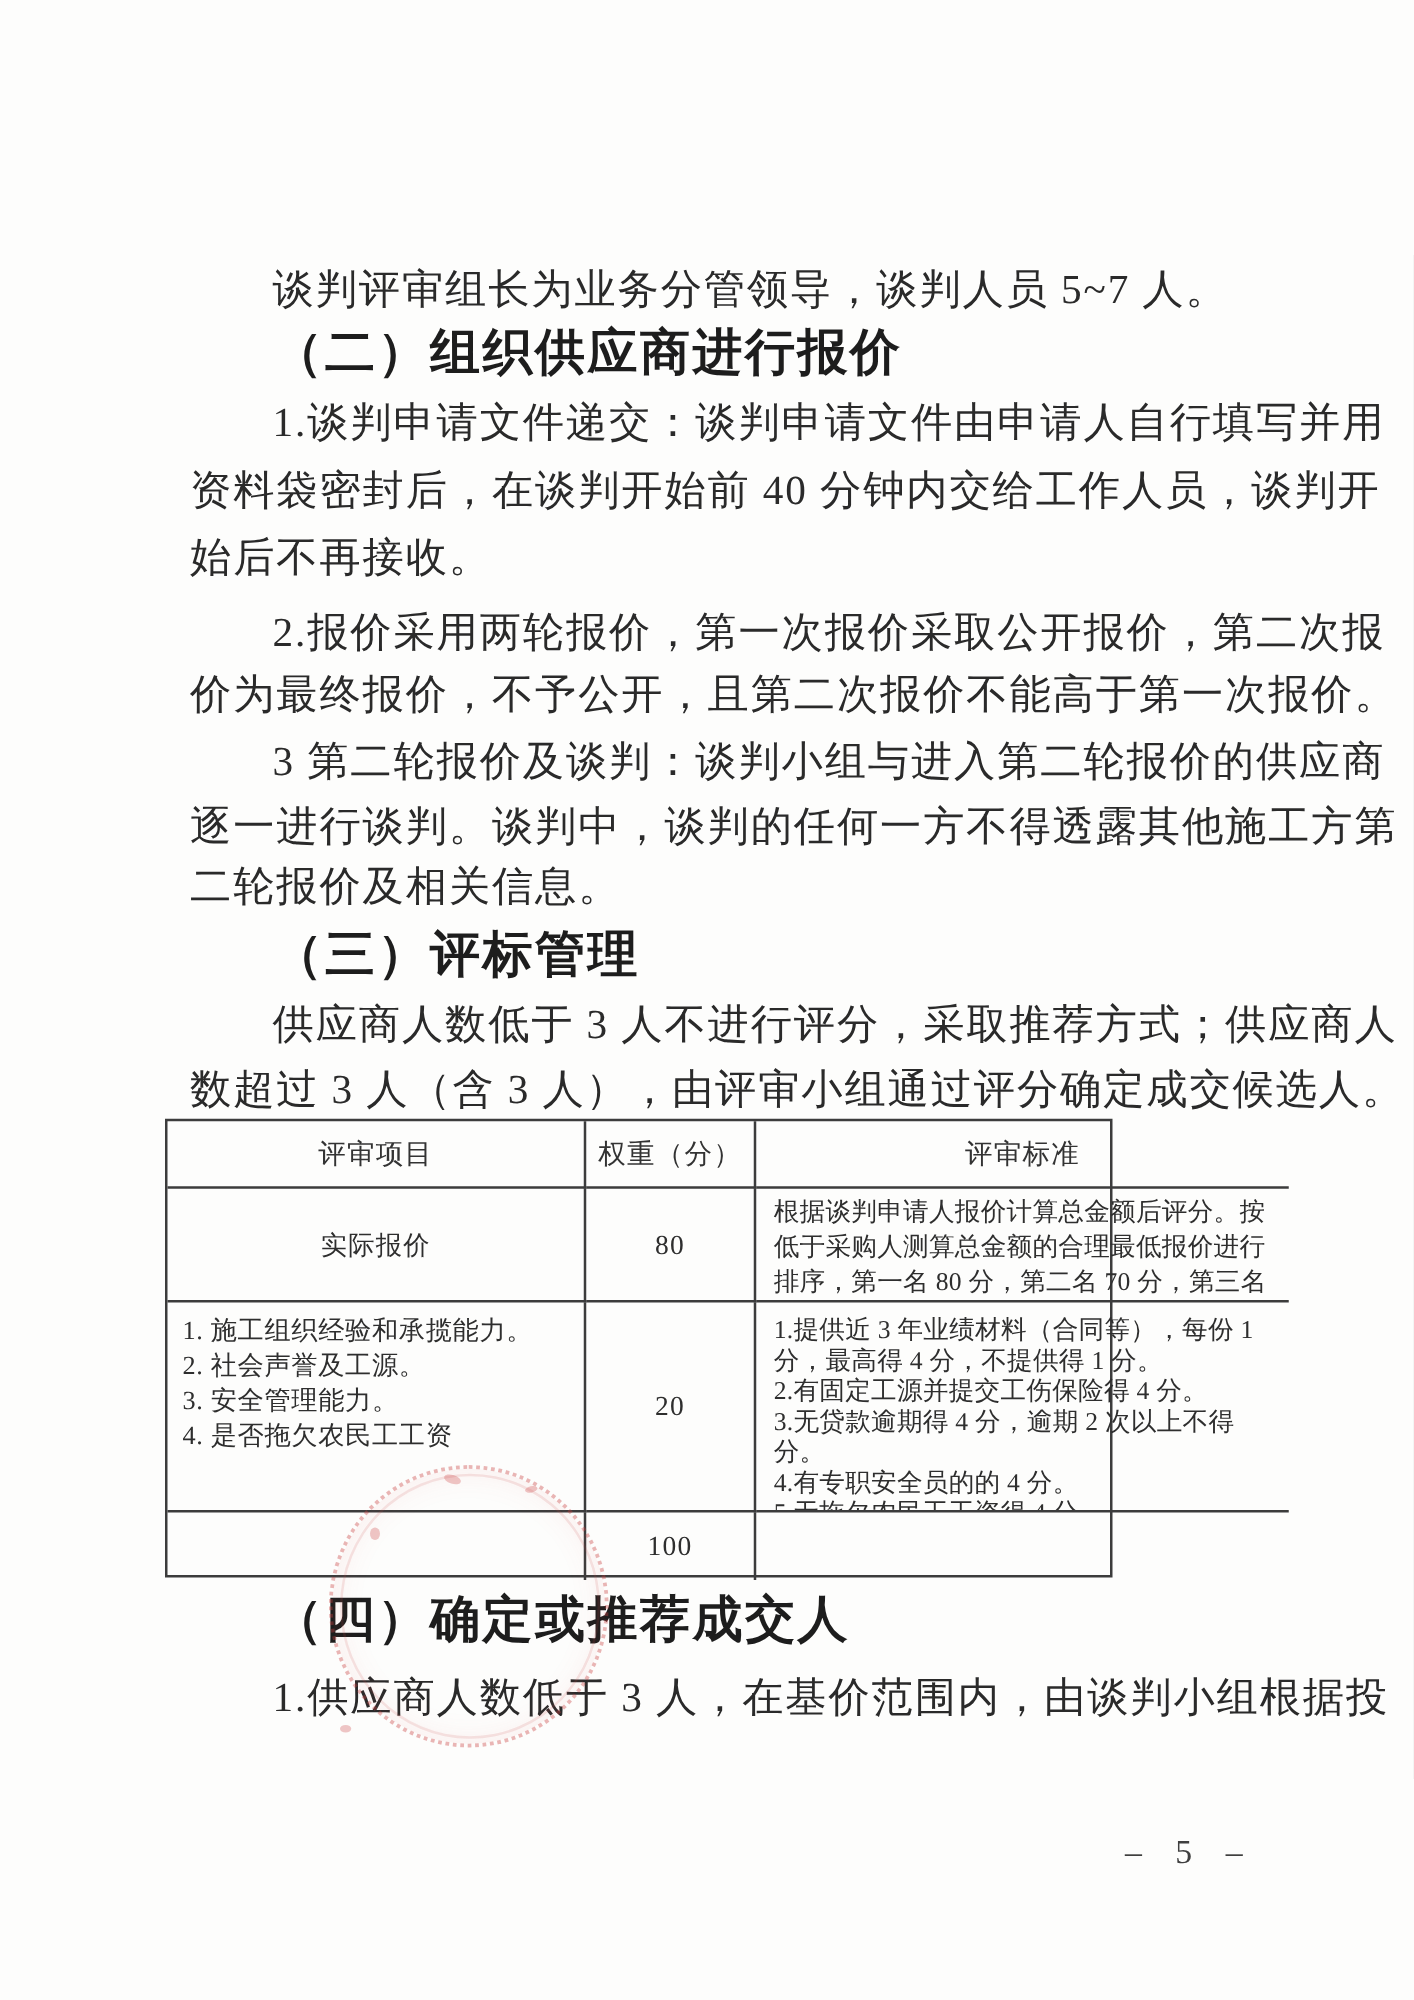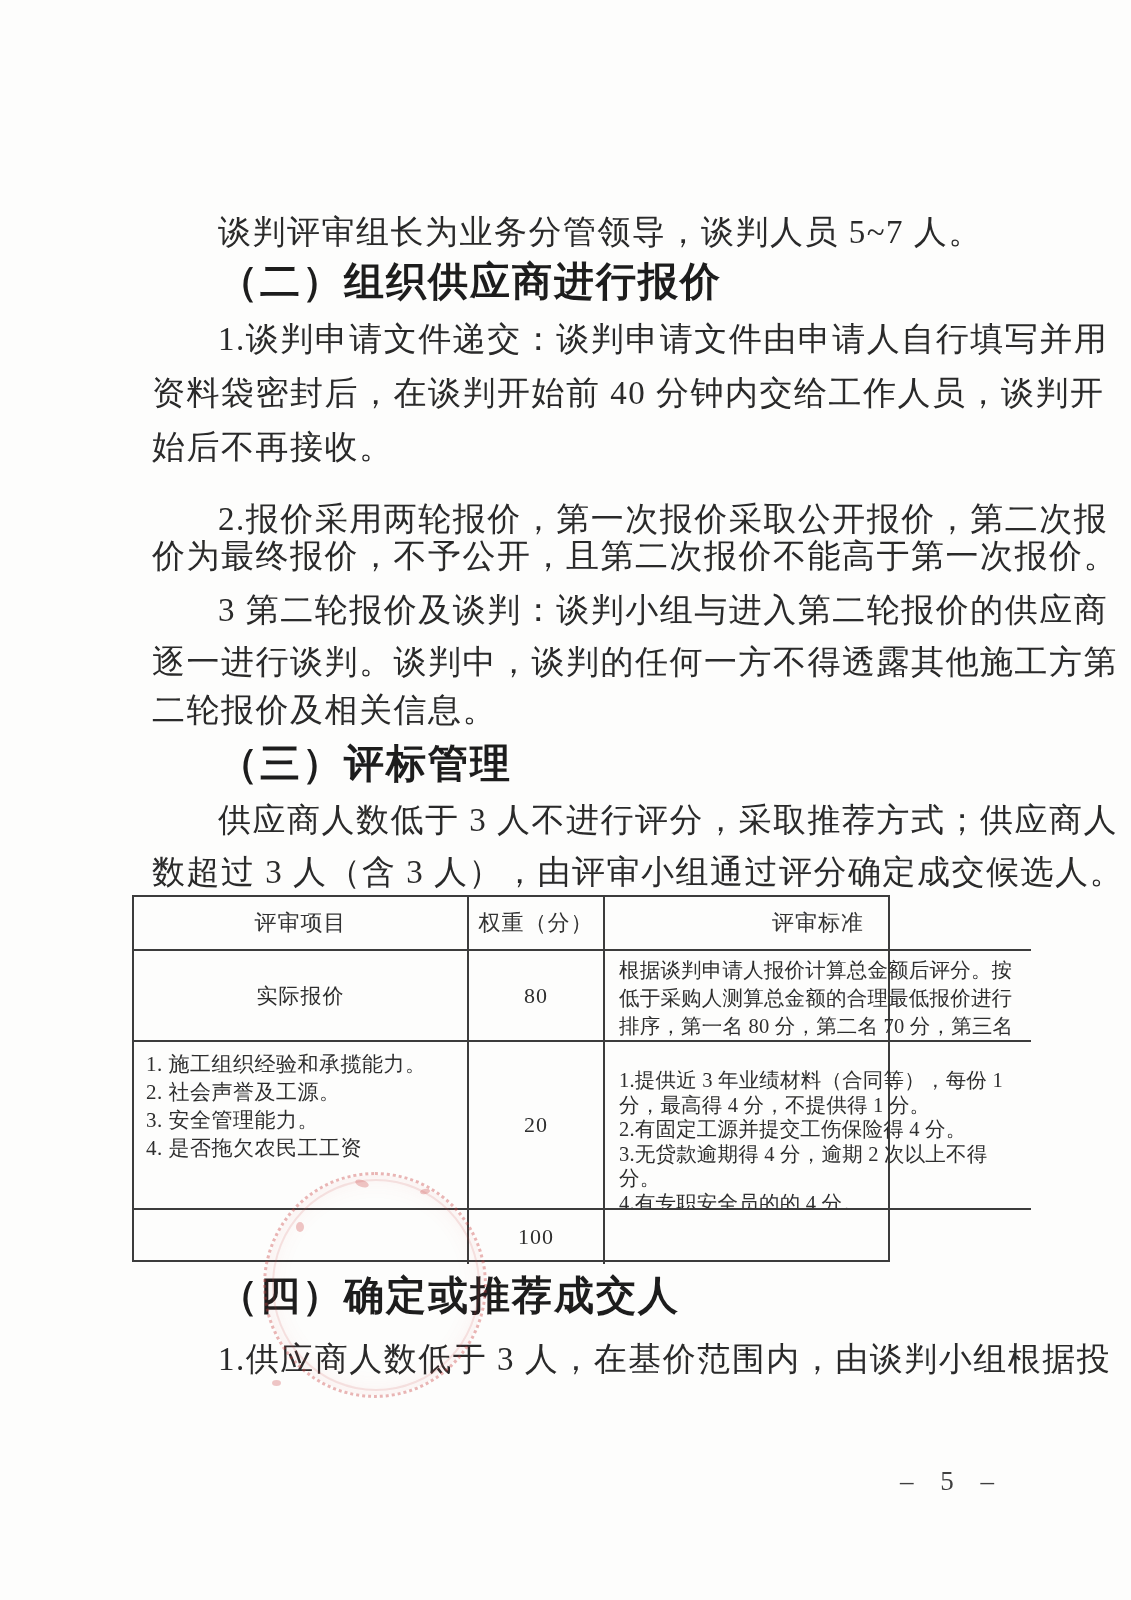--- a/index.html
+++ b/index.html
@@ -46,21 +46,21 @@
     padding:5px 12px 0 14px;
     font-size:20.5px;line-height:28px;
     letter-spacing:0.2px;
   }
   .c-list-left{
     padding:8px 6px 0 12px;
     font-size:21px;line-height:28px;
     letter-spacing:0.5px;
   }
   .c-list-right{
-    padding:26px 6px 0 14px;
+    padding:10px 6px 0 14px;
     font-size:20.5px;line-height:24.5px;
     letter-spacing:0.2px;
   }
   .c-list-right .crit-line{margin-bottom:0;}
   .c-head{font-size:22px;letter-spacing:1px;color:#333;}
   
   .stamp{
     position:absolute;left:263px;top:1172px;
     width:218px;height:220px;
     border-radius:50%;
@@ -95,21 +95,21 @@
 <body>
 
 <div class="page">
 
   <div class="textcol">
     <div class="bline indent" style="top:211px">谈判评审组长为业务分管领导，谈判人员 5~7 人。</div>
     <div class="bline indent heading" style="top:261px">（二）组织供应商进行报价</div>
     <div class="bline indent" style="top:318px">1.谈判申请文件递交：谈判申请文件由申请人自行填写并用</div>
     <div class="bline" style="top:372px">资料袋密封后，在谈判开始前 40 分钟内交给工作人员，谈判开</div>
     <div class="bline" style="top:426px">始后不再接收。</div>
-    <div class="bline indent" style="top:498px">2.报价采用两轮报价，第一次报价采取公开报价，第二次报</div>
+    <div class="bline indent" style="top:486px">2.报价采用两轮报价，第一次报价采取公开报价，第二次报</div>
     <div class="bline" style="top:535px">价为最终报价，不予公开，且第二次报价不能高于第一次报价。</div>
     <div class="bline indent" style="top:589px">3 第二轮报价及谈判：谈判小组与进入第二轮报价的供应商</div>
     <div class="bline" style="top:641px">逐一进行谈判。谈判中，谈判的任何一方不得透露其他施工方第</div>
     <div class="bline" style="top:689px">二轮报价及相关信息。</div>
     <div class="bline indent heading" style="top:743px">（三）评标管理</div>
     <div class="bline indent" style="top:799px">供应商人数低于 3 人不进行评分，采取推荐方式；供应商人</div>
     <div class="bline" style="top:851px">数超过 3 人（含 3 人），由评审小组通过评分确定成交候选人。</div>
     <div class="bline indent heading" style="top:1275px">（四）确定或推荐成交人</div>
     <div class="bline indent" style="top:1338px">1.供应商人数低于 3 人，在基价范围内，由谈判小组根据投</div>
   </div>

